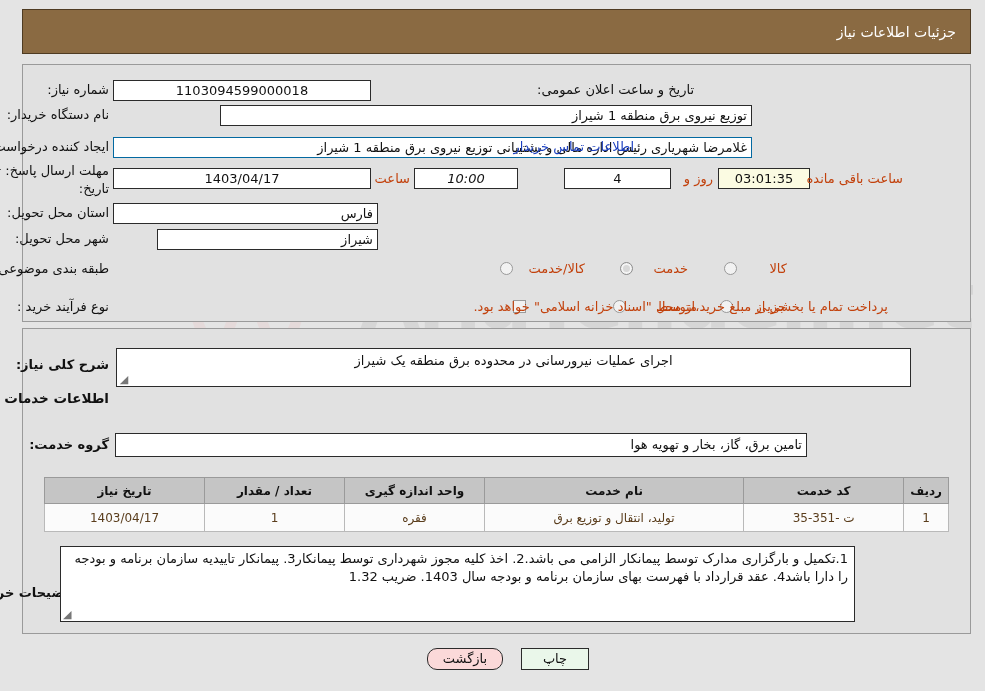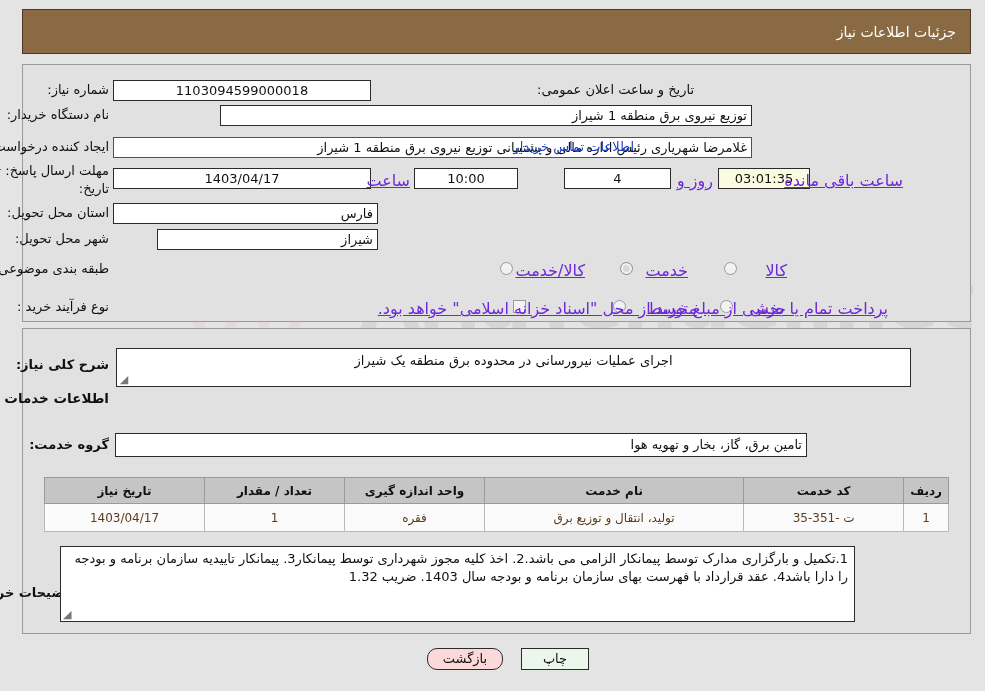--- a/index.html
+++ b/index.html
@@ -83,21 +83,21 @@
   .link {
     position: absolute;
     color: #1b3fbf;
     font-size: 13px;
     white-space: nowrap;
     cursor: pointer;
     z-index: 4;
   }
   .plain {
     position: absolute;
-    font-size: 16px; white-space: nowrap; color: #6d28d9; z-index: 3; text-decoration: underline;
+    font-size: 13px; white-space: nowrap; color: #c2410c; z-index: 3;
   }
 
   
   .radio {
     position: absolute;
     width: 13px; height: 13px; border-radius: 50%;
     background: #f2f2f2;
     border: 1px solid #999;
     z-index: 3;
   }
@@ -208,21 +208,21 @@
   <div class="fld fld-r" style="right:233px; top:105px; width:532px;">توزیع نیروی برق منطقه 1 شیراز</div>
 
   <div class="lbl" style="right:876px; top:139px;">ایجاد کننده درخواست:</div>
   <div class="fld fld-r" style="right:233px; top:137px; width:639px; border:1px solid #0369a1;">غلامرضا شهریاری رئیس اداره مالی و پشتیبانی  توزیع نیروی برق منطقه 1 شیراز</div>
   <div class="link" style="right:351px; top:139px;">اطلاعات تماس خریدار</div>
 
   <div class="lbl" style="right:876px; top:163px;">مهلت ارسال پاسخ: تا</div>
   <div class="lbl" style="right:876px; top:181px;">تاریخ:</div>
   <div class="fld fld-c" style="right:614px; top:168px; width:258px;">1403/04/17</div>
   <div class="plain" style="right:575px; top:171px;">ساعت</div>
-  <div class="fld fld-c" style="right:467px; top:168px; width:104px;">10:00</div>
+  <div class="fld fld-c" style="right:467px; top:168px; width:104px;font-style:italic;">10:00</div>
   <div class="fld fld-c" style="right:314px; top:168px; width:107px;">4</div>
   <div class="plain" style="right:272px; top:171px;">روز و</div>
   <div class="fld fld-c fld-yellow" style="right:175px; top:168px; width:92px;">03:01:35</div>
   <div class="plain" style="right:82px; top:171px;">ساعت باقی مانده</div>
 
   <div class="lbl" style="right:876px; top:205px;">استان محل تحویل:</div>
   <div class="fld fld-r" style="right:607px; top:203px; width:265px;">فارس</div>
 
   <div class="lbl" style="right:876px; top:231px;">شهر محل تحویل:</div>
   <div class="fld fld-r" style="right:607px; top:229px; width:221px;">شیراز</div>

